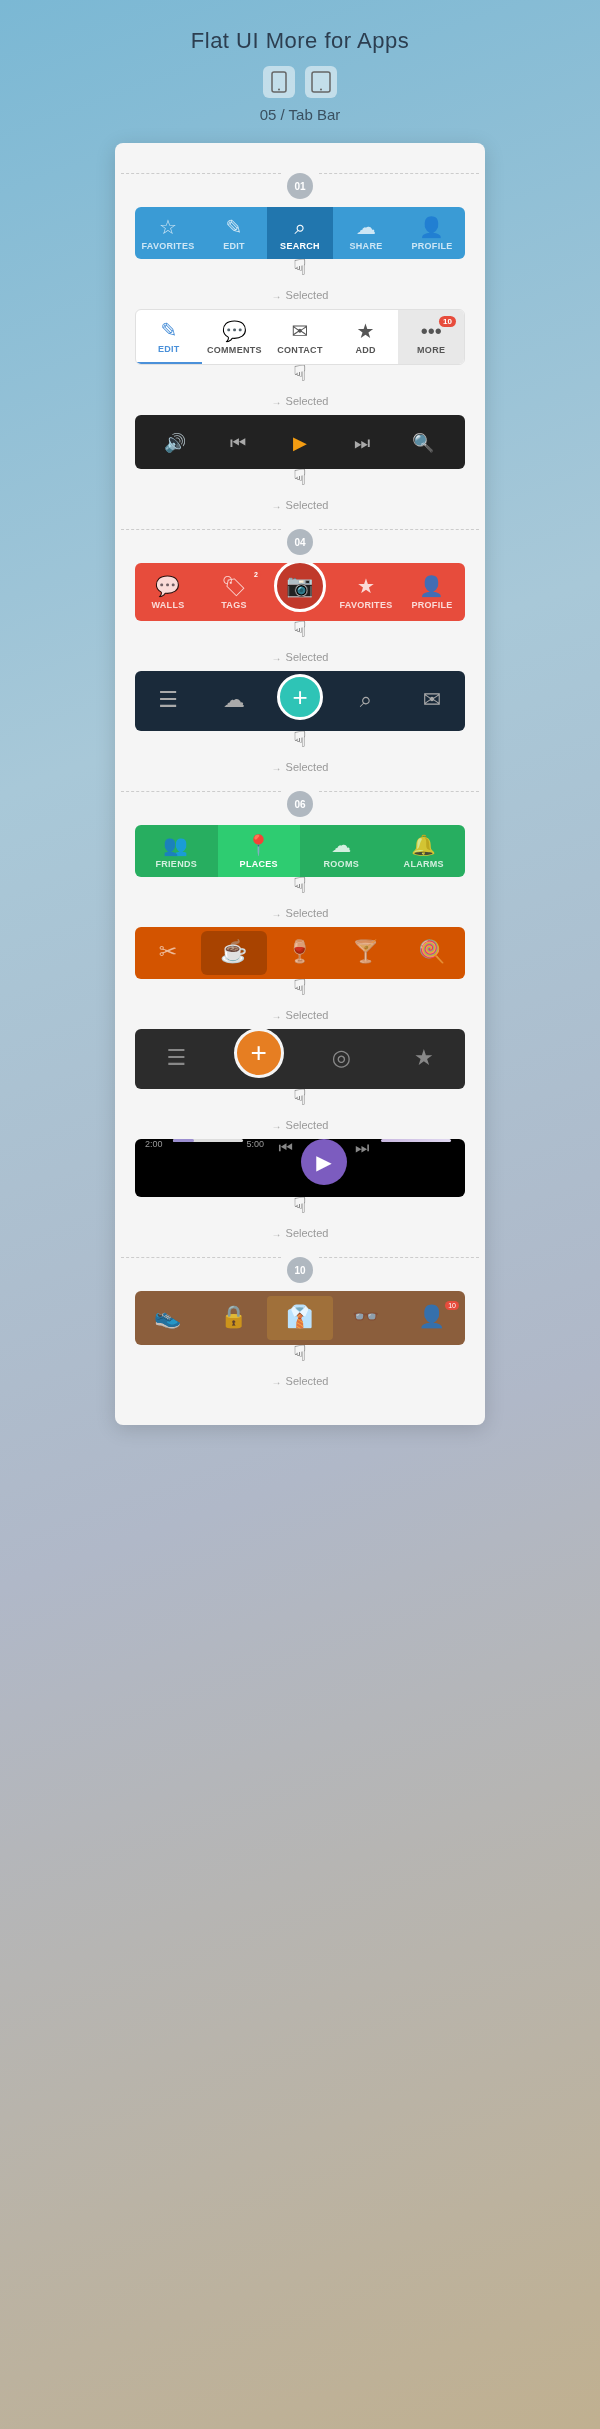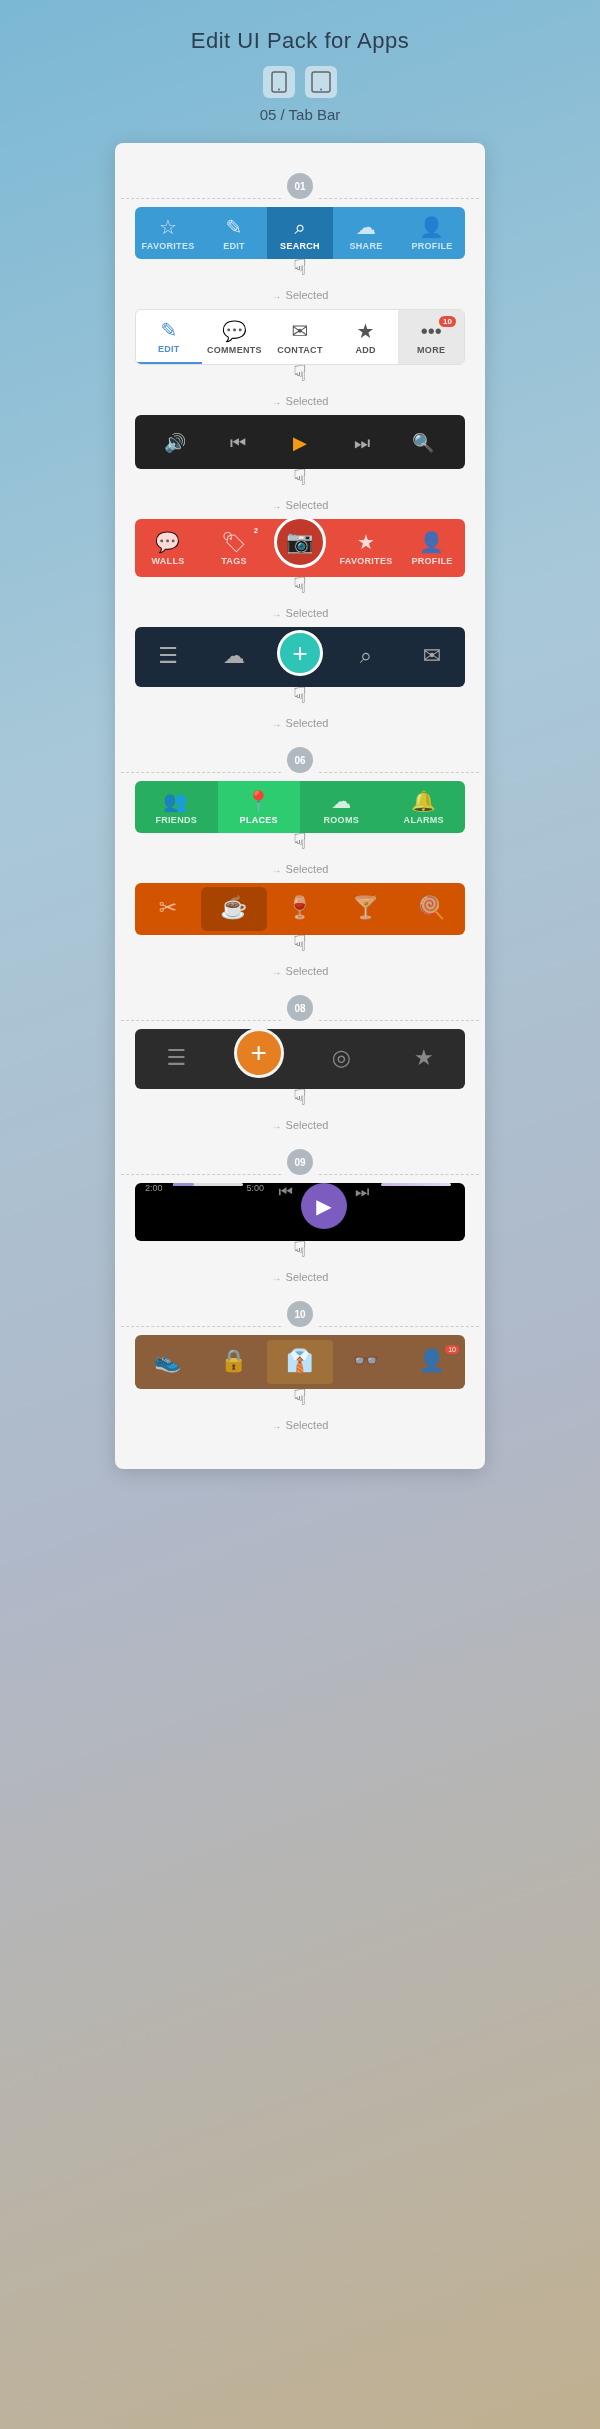--- a/index.html
+++ b/index.html
@@ -64,21 +64,21 @@
     .section {
       width: 100%;
       display: flex;
       flex-direction: column;
       align-items: center;
       margin-bottom: 8px;
     }
 
     .step-divider {
       display: flex;
-      align-items: flex-end;
+      align-items: flex-start;
       width: 100%;
       margin: 10px 0 8px 0;
     }
 
     .step-line {
       flex: 1;
       border-top: 1.5px dashed #ccc;
       margin: 0 6px;
     }
 
@@ -258,21 +258,21 @@
       background: #e74c3c;
       color: #fff;
       border-radius: 8px;
       font-size: 7px;
       padding: 1px 3px;
     }
   </style>
 </head>
 <body>
 
-<span class="page-title">Edit UI Pack for Apps</span>
+<span class="page-title">Flat UI More for Apps</span>
 
 <div class="device-icons">
   <div class="device-icon">
     <svg width="16" height="22" viewBox="0 0 16 22">
         <rect x="1" y="1" width="14" height="20" rx="2" fill="none" stroke="#666" stroke-width="1.5"></rect>
         <circle cx="8" cy="18.5" r="1" fill="#666"></circle>
       </svg>
   </div>
   <div class="device-icon">
     <svg width="20" height="22" viewBox="0 0 20 22">
@@ -361,20 +361,25 @@
       <span class="tab-item" style="font-size:18px; color:#aaa;">🔍</span>
     </div>
     <div class="cursor-hand">☟</div>
     <div class="selected-label">
       <span class="selected-arrow">→</span>
       <span>Selected</span>
     </div>
   </div>
 
   <div class="section">
+    <div class="step-divider">
+      <div class="step-line"></div>
+      <div class="step-circle">04</div>
+      <div class="step-line"></div>
+    </div>
     <div class="tabbar tb4" style="height:58px; align-items:center;">
       <div class="tab-item">
         <span class="tab-icon">💬</span>
         <span class="tab-label">WALLS</span>
       </div>
       <div class="tab-item" style="position:relative;">
         <span class="tab-icon">🏷</span>
         <span class="tab-label">TAGS</span>
         <span style="position:absolute; top:4px; right:6px; background:#e74c3c; color:#fff; border-radius:8px; font-size:7px; padding:1px 3px; font-weight:700;">2</span>
       </div>
@@ -474,25 +479,20 @@
       </div>
     </div>
     <div class="cursor-hand">☟</div>
     <div class="selected-label">
       <span class="selected-arrow">→</span>
       <span>Selected</span>
     </div>
   </div>
 
   <div class="section">
-    <div class="step-divider">
-      <div class="step-line"></div>
-      <div class="step-circle">08</div>
-      <div class="step-line"></div>
-    </div>
     <div class="tabbar tb8" style="height:60px; align-items:center; justify-content:space-around;">
       <div class="tab-item">
         <span class="tab-icon" style="font-size:22px; color:#888;">☰</span>
       </div>
       <div class="tab-item" style="align-items:center; justify-content:center;">
         <div style="width:50px; height:50px; background:#e67e22; border-radius:50%; border:3px solid #f5f5f5; display:flex; align-items:center; justify-content:center; font-size:28px; color:#fff; margin-top:-14px;">+</div>
       </div>
       <div class="tab-item">
         <span class="tab-icon" style="font-size:22px; color:#888;">◎</span>
       </div>
@@ -501,25 +501,20 @@
       </div>
     </div>
     <div class="cursor-hand">☟</div>
     <div class="selected-label">
       <span class="selected-arrow">→</span>
       <span>Selected</span>
     </div>
   </div>
 
   <div class="section">
-    <div class="step-divider">
-      <div class="step-line"></div>
-      <div class="step-circle">09</div>
-      <div class="step-line"></div>
-    </div>
     <div class="tb9-player">
       <span class="tb9-time">2:00</span>
       <div class="tb9-progress">
         <div class="tb9-progress-fill"></div>
       </div>
       <span class="tb9-time">5:00</span>
       <span class="tb9-ctrl">⏮</span>
       <div class="tb9-play-btn">
         <span>▶</span>
       </div>

